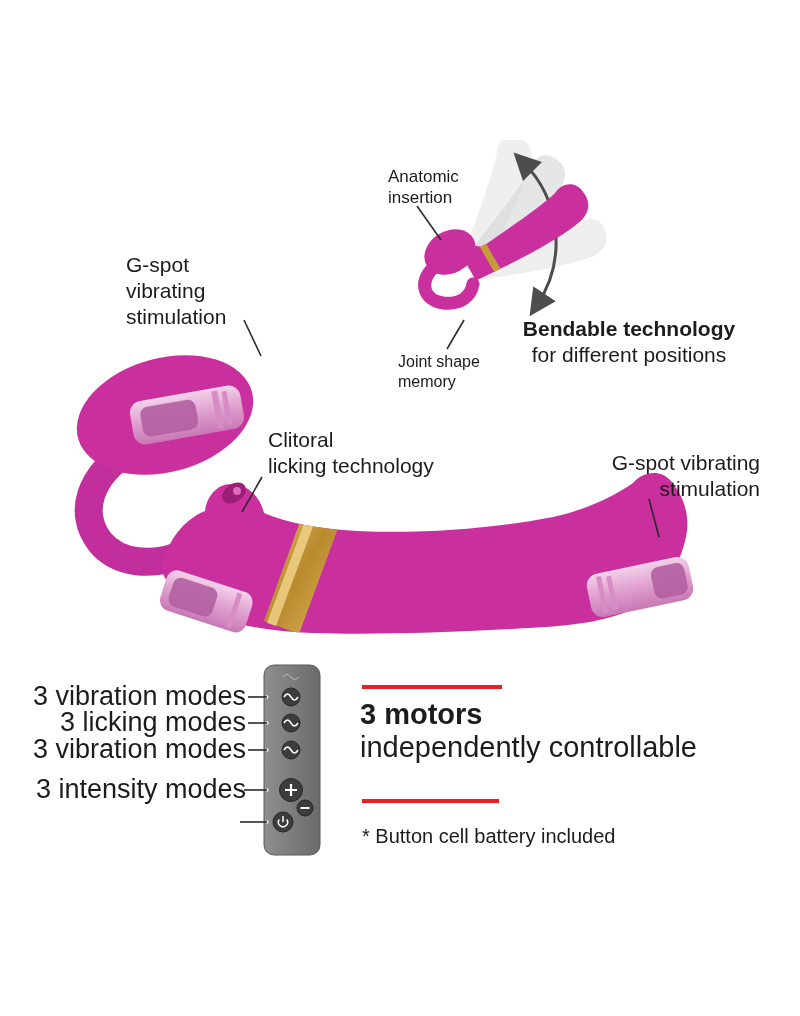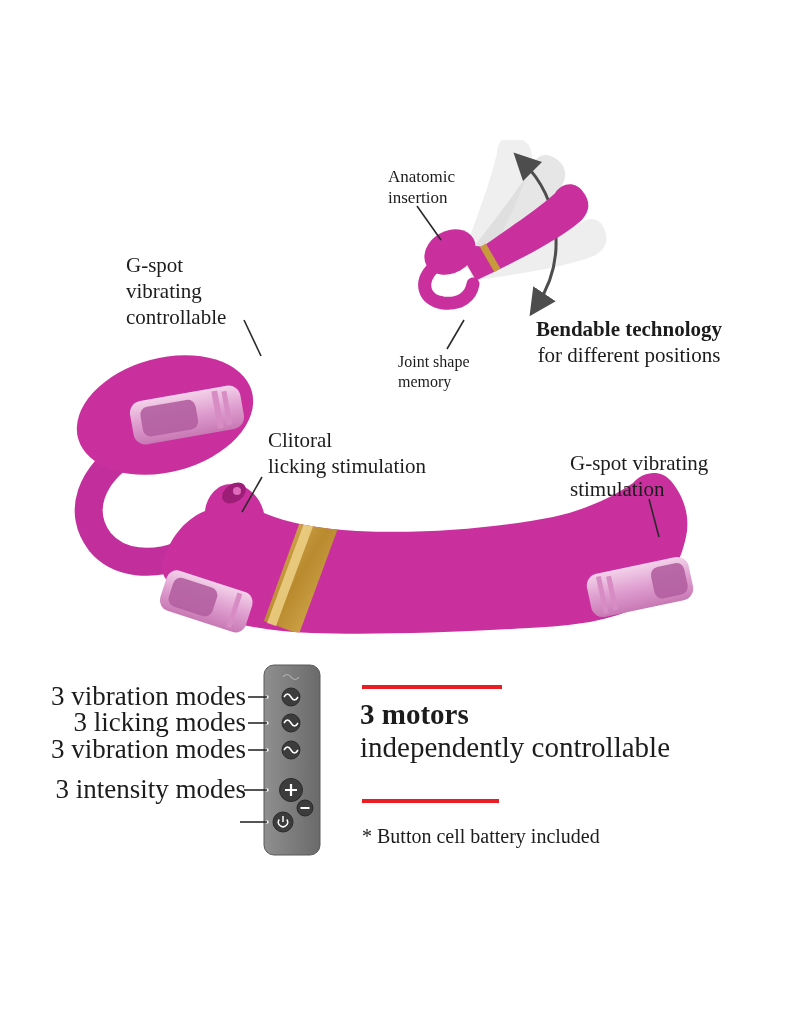--- a/index.html
+++ b/index.html
@@ -1,18 +1,18 @@
 <!DOCTYPE html>
 <html><head>
 <meta charset="utf-8">
 <style>
   html,body{margin:0;padding:0;background:#ffffff;}
   #canvas{
     position:relative;width:800px;height:1016px;background:#ffffff;overflow:hidden;
-    font-family:Liberation Serif, serif;color:#1c1c1c;
+    font-family:Liberation Sans, sans-serif;color:#1c1c1c;
   }
   .abs{position:absolute;}
   .pre{white-space:pre-line;}
   .callout{font-size:21px;line-height:26px;color:#1c1c1c;}
   .small-callout{font-size:17px;line-height:21px;color:#1c1c1c;}
   .tiny-callout{font-size:16px;line-height:20px;color:#1c1c1c;}
   .bendable-box{left:500px;top:316px;width:258px;text-align:center;}
   .bendable-title{font-size:21px;font-weight:bold;line-height:26px;}
   .bendable-sub{font-size:21px;line-height:26px;}
   .remote-label{font-size:27px;line-height:24px;text-align:right;left:0;width:246px;}
@@ -183,26 +183,26 @@
   <div class="abs tiny-callout pre" style="left:398px;top:352px;">Joint shape
 memory</div>
 
   <div class="abs bendable-box">
     <div class="bendable-title">Bendable technology</div>
     <div class="bendable-sub">for different positions</div>
   </div>
 
   <div class="abs callout pre" style="left:126px;top:252px;">G-spot
 vibrating
-controllable</div>
+stimulation</div>
 
   <div class="abs callout pre" style="left:268px;top:427px;">Clitoral
-licking stimulation</div>
-
-  <div class="abs callout pre" style="left:570px;top:450px;width:190px;text-align:left;">G-spot vibrating
+licking technology</div>
+
+  <div class="abs callout pre" style="left:570px;top:450px;width:190px;text-align:right;">G-spot vibrating
 stimulation</div>
 
   <div class="abs remote-label" style="top:684px;">3 vibration modes</div>
   <div class="abs remote-label" style="top:710px;">3 licking modes</div>
   <div class="abs remote-label" style="top:737px;">3 vibration modes</div>
   <div class="abs remote-label" style="top:777px;">3 intensity modes</div>
 
   <div class="abs red-bar" style="left:362px;top:685px;width:140px;"></div>
   <div class="abs motors-title">3 motors</div>
   <div class="abs motors-sub">independently controllable</div>

